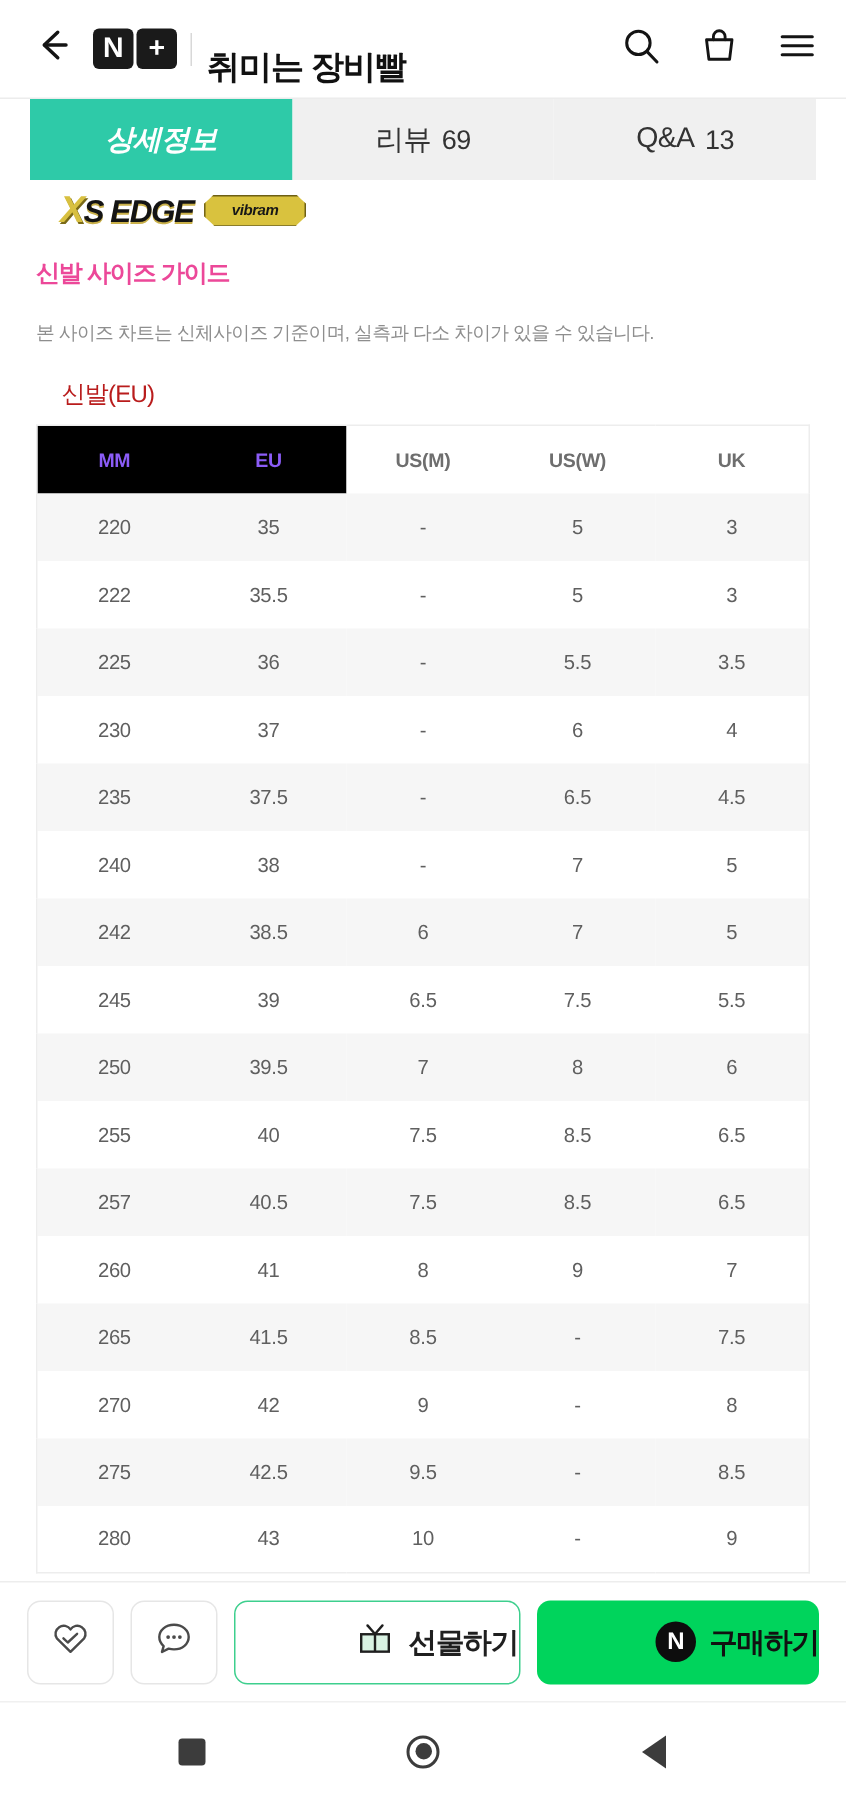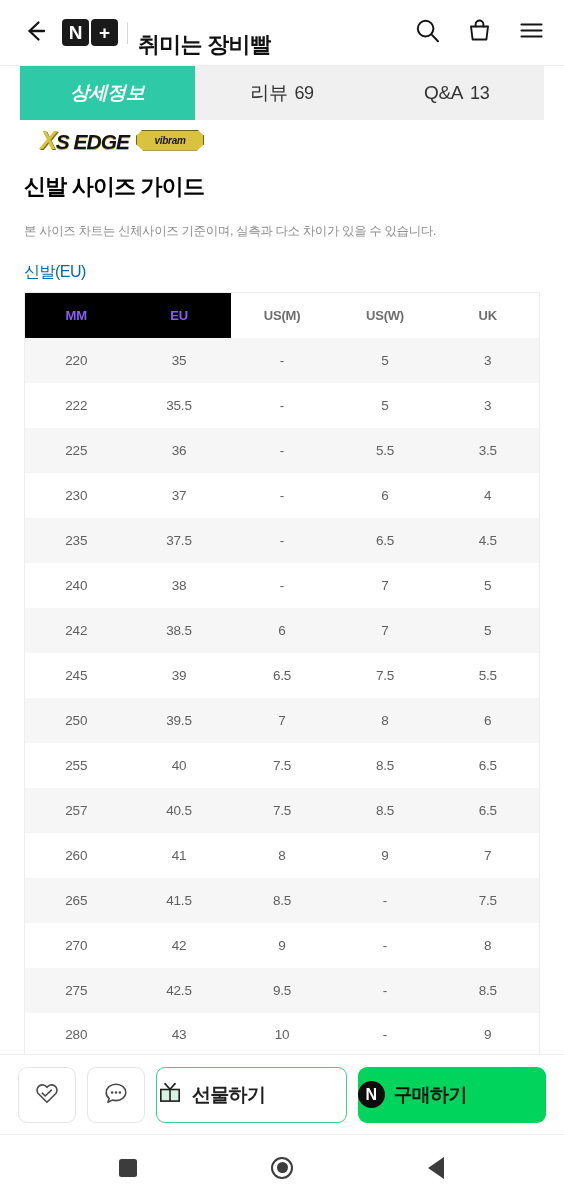--- a/index.html
+++ b/index.html
@@ -166,38 +166,39 @@
     justify-content: center;
     font-size: 10px;
     font-weight: bold;
     font-style: italic;
     color: #171717;
     clip-path: polygon(10% 0, 90% 0, 100% 30%, 100% 70%, 90% 100%, 10% 100%, 0 70%, 0 30%);
     letter-spacing: -0.3px;
   }
 
   .section-title {
-    font-size: 22px;
-    font-weight: bold;
-    color: #000000;
+    font-size: 16px;
+    font-weight: bold;
+    color: #ec4899;
     letter-spacing: -0.8px;
     margin-top: 18px;
   }
   .section-desc {
     font-size: 12.5px;
     color: #8e8e8e;
     letter-spacing: -0.4px;
     margin-top: 21px;
   }
   .chart-label {
     font-size: 16px;
-    color: #0369a1;
+    color: #b91c1c;
     letter-spacing: -0.5px;
     margin-top: 22px;
     margin-bottom: 9px;
+    margin-left: 17px;
   }
 
   
   .size-table {
     width: 100%;
     border-collapse: collapse;
     table-layout: fixed;
     border: 1px solid #ededed;
   }
   .size-table th {
@@ -244,21 +245,21 @@
     align-items: center;
     justify-content: center;
     cursor: pointer;
   }
   .wide-btn {
     flex: 1 1 0;
     height: 56px;
     border-radius: 9px;
     display: flex;
     align-items: center;
-    justify-content: flex-start;
+    justify-content: flex-end;
     gap: 9px;
     font-size: 19px;
     font-weight: bold;
     letter-spacing: -0.7px;
     cursor: pointer;
   }
   .gift-btn {
     background: #ffffff;
     border: 1.5px solid #3ecf8e;
     color: #1f1f1f;

